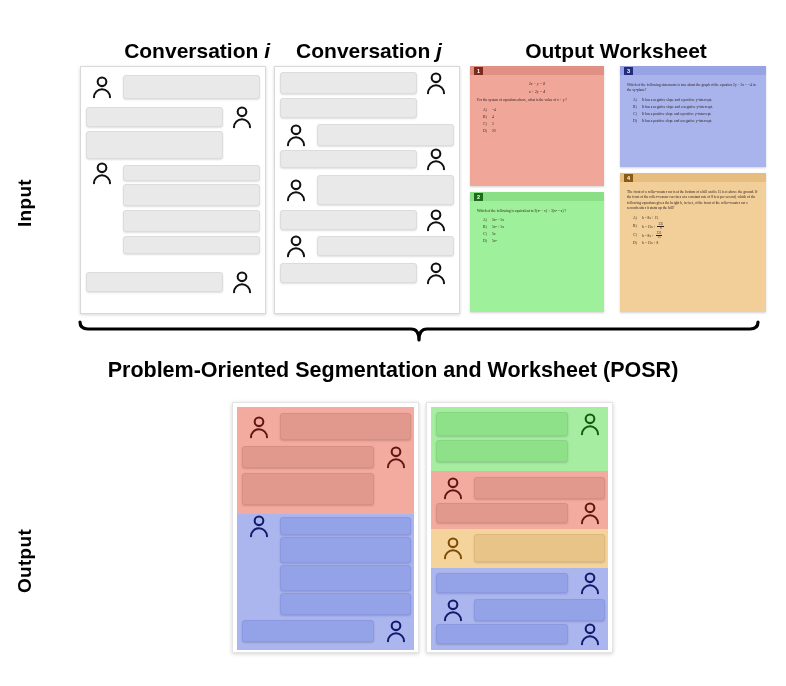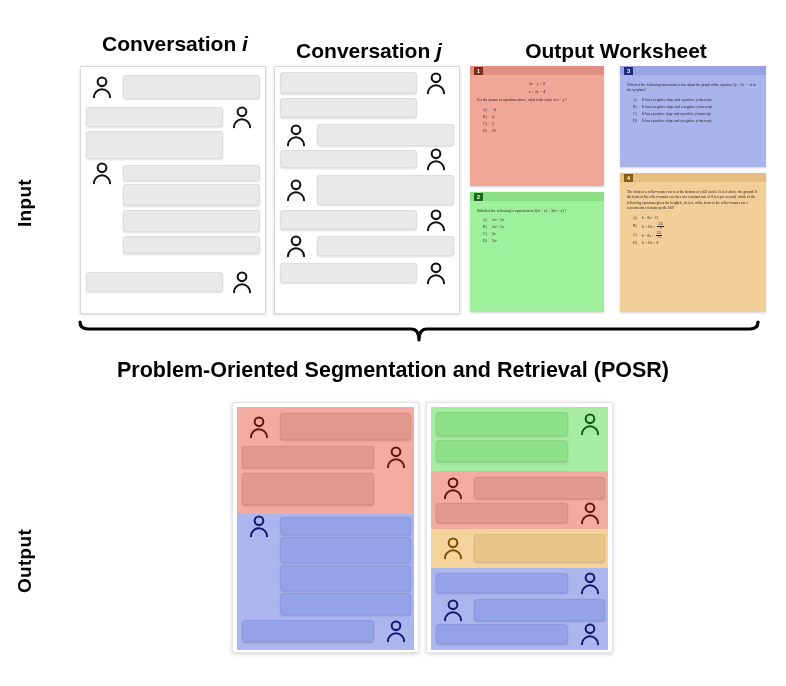--- a/index.html
+++ b/index.html
@@ -8,21 +8,21 @@
 
   
   .side-label{position:absolute;font-weight:bold;font-size:19px;letter-spacing:.3px;
      writing-mode:vertical-rl;transform:rotate(180deg);text-align:center;}
   #input-label{left:14px;top:128px;height:150px;}
   #output-label{left:14px;top:478px;height:165px;}
 
   
   .col-title{position:absolute;font-weight:bold;font-size:21px;text-align:center;
      white-space:nowrap;line-height:1;}
-  #title-conv-i{left:80px;top:33px;width:190px;}
+  #title-conv-i{left:80px;top:40px;width:190px;text-align:right;}
   #title-conv-j{left:274px;top:40px;width:190px;}
   #title-worksheet{left:466px;top:40px;width:300px;}
   .col-title em{font-style:italic;}
 
   
   .conv-panel{position:absolute;background:#ffffff;border:1px solid #d8d8d8;
      box-shadow:0 1px 3px rgba(0,0,0,.16);box-sizing:border-box;overflow:hidden;}
   #conv-i{left:80px;top:66px;width:186px;height:248px;}
   #conv-j{left:274px;top:66px;width:186px;height:248px;}
   .bubble{background:#e9e9e9;border:1px solid #dcdcdc;border-radius:3px;
@@ -236,21 +236,21 @@
         <div class="choice"><span class="lt">D)</span>h = 15s + 8</div>
       </div>
     </div>
   </div>
 
 <div id="brace">
   <svg width="682" height="22" viewBox="0 0 682 22" xmlns="http://www.w3.org/2000/svg" aria-hidden="true">
     <path d="M2,2 Q2,9 10,9 L333,9 Q341,9 341,20 Q341,9 349,9 L672,9 Q680,9 680,2" fill="none" stroke="#000" stroke-width="3.2" stroke-linecap="round" stroke-linejoin="round"></path>
   </svg>
 </div>
-<div id="posr-caption">Problem-Oriented Segmentation and Retrieval (POSR)</div>
+<div id="posr-caption">Problem-Oriented Segmentation and Worksheet (POSR)</div>
 
 <div class="out-panel" id="out-left">
     <div class="seg seg-red" style="top: 4px; height: 107px;"></div>
     <div class="seg seg-blue" style="top: 111px; height: 136px;"></div>
     <div class="o-bubble b-red" style="top: 10px; left: 47px; width: 131px; height: 27px;"></div>
     <span class="o-avatar" style="top: 10.5px; left: 13px;">
       <svg width="26" height="26" viewBox="0 0 24 24" aria-hidden="true">
         <circle cx="12" cy="7.2" r="4.0" fill="none" stroke="#5e1810" stroke-width="1.9"></circle>
         <path d="M4.6 21.5 a7.4 7.4 0 0 1 14.8 0" fill="none" stroke="#5e1810" stroke-width="1.9" stroke-linecap="round"></path>
       </svg>

